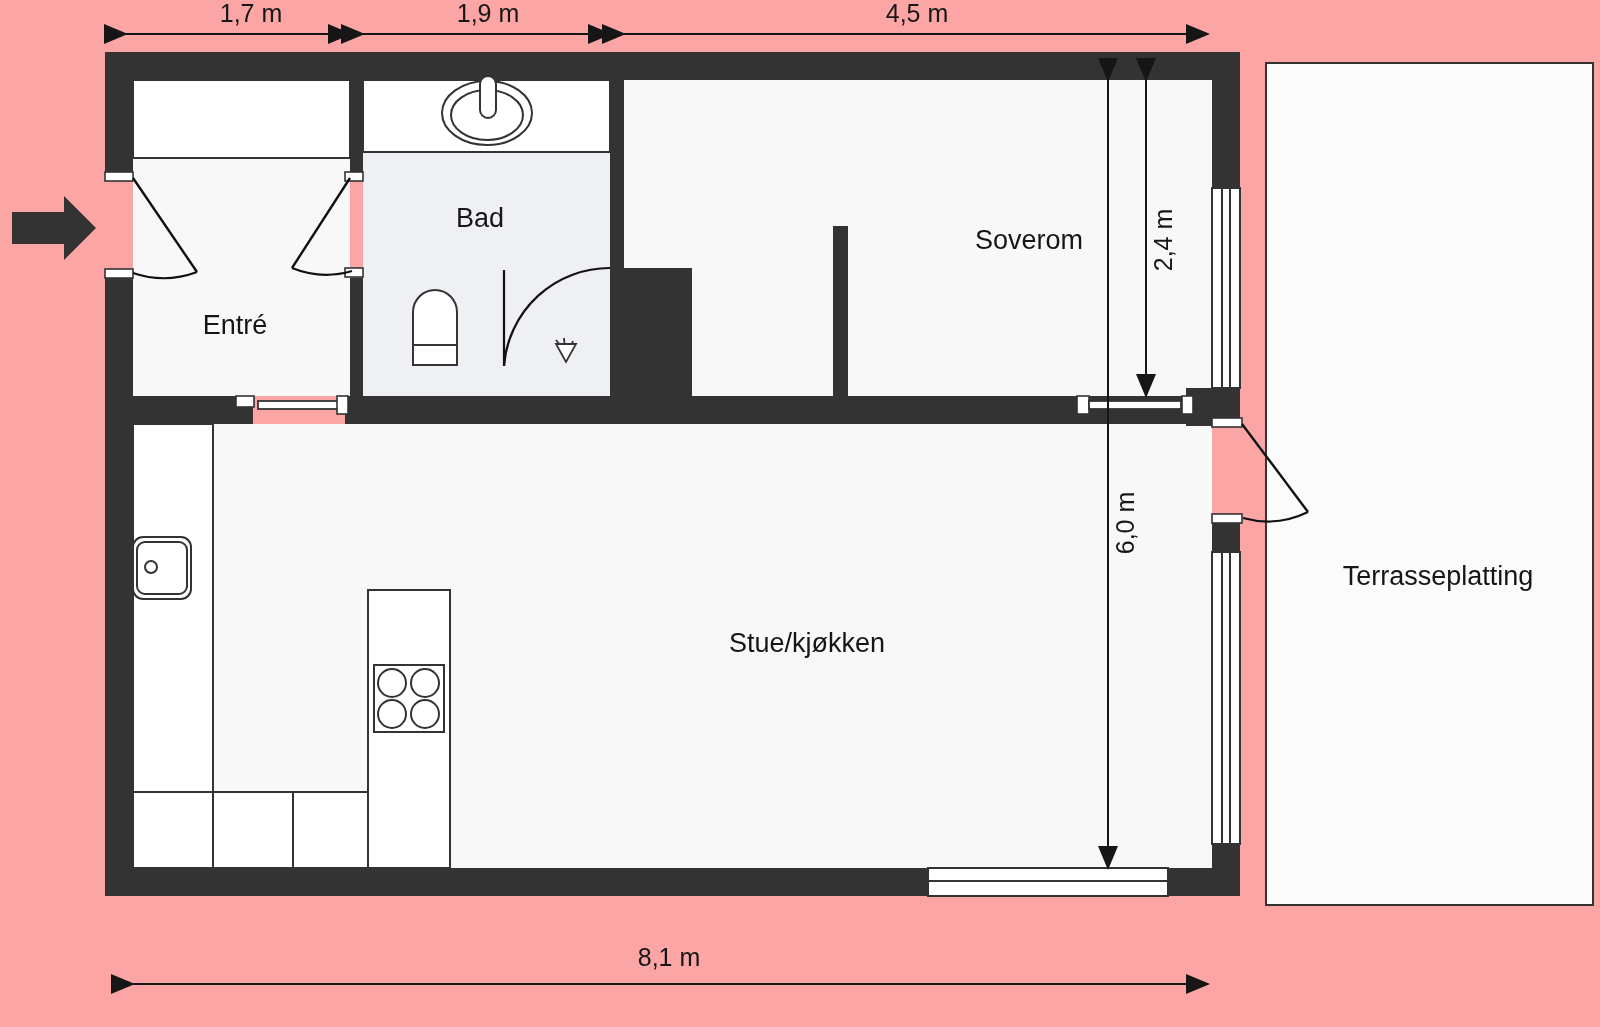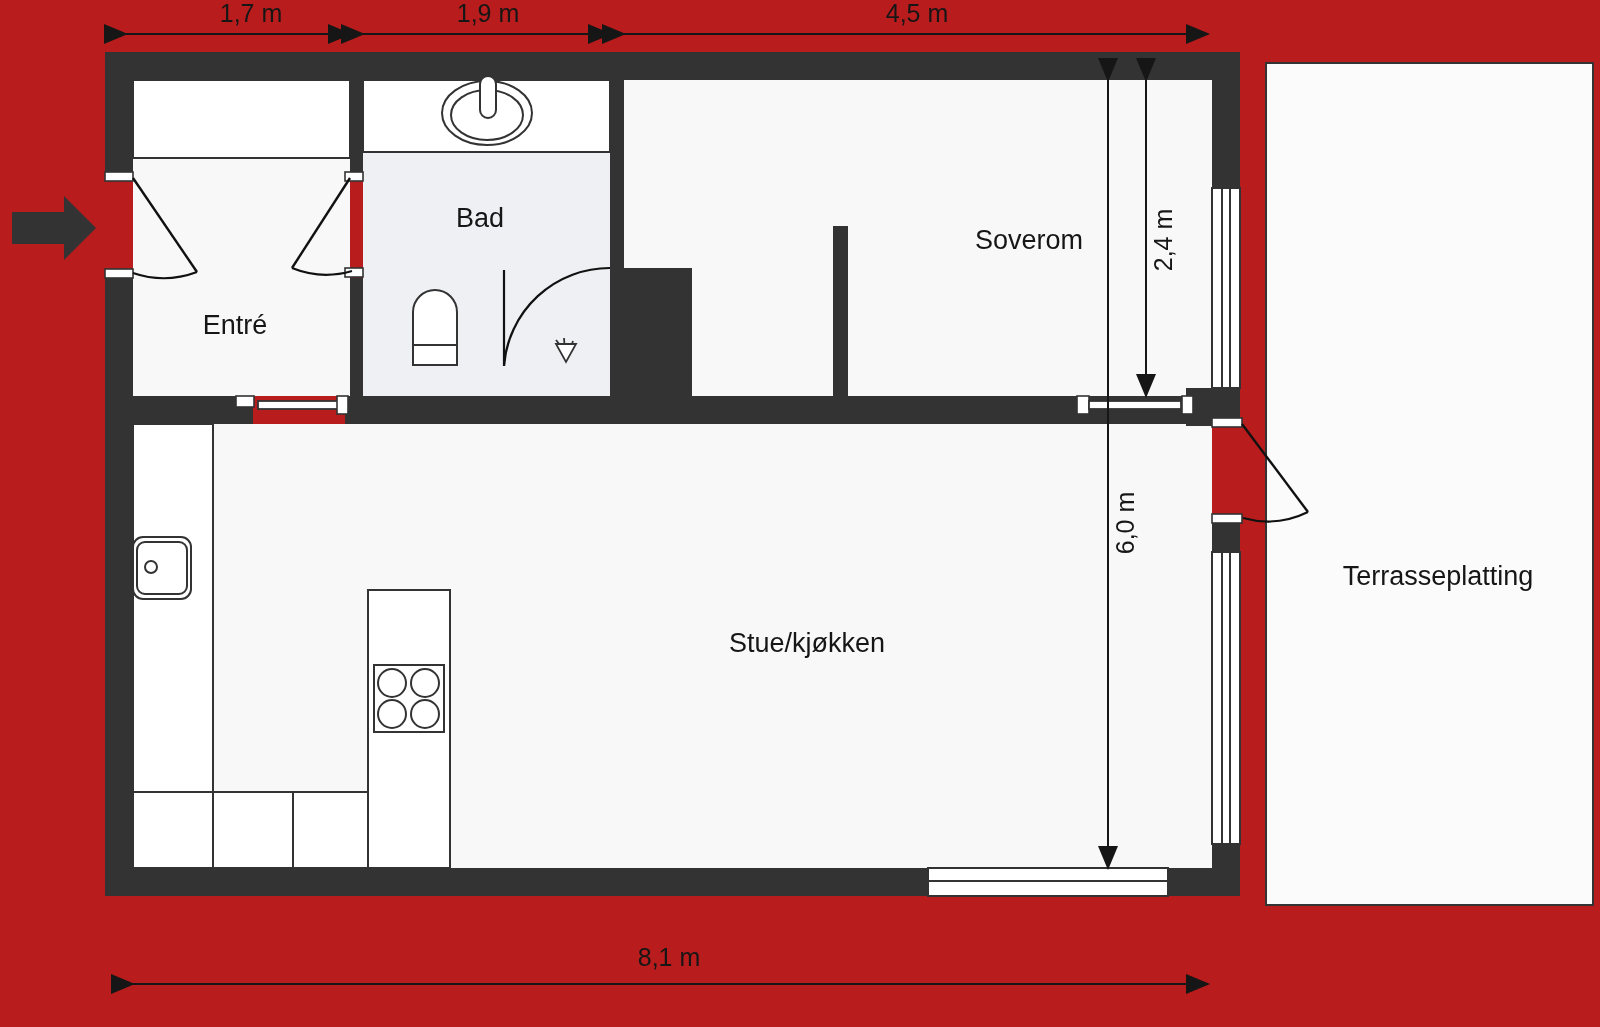--- a/index.html
+++ b/index.html
@@ -10,21 +10,21 @@
   body {
     width: 1600px;
     height: 1027px;
     font-family: "Liberation Sans", sans-serif;
     overflow: hidden;
   }
   #plan-root {
     position: relative;
     width: 1600px;
     height: 1027px;
-    background: #b91c1c;
+    background: #fca5a5;
   }
   svg#floorplan {
     position: absolute;
     left: 0;
     top: 0;
     width: 1600px;
     height: 1027px;
     display: block;
   }
   .dim-label {

